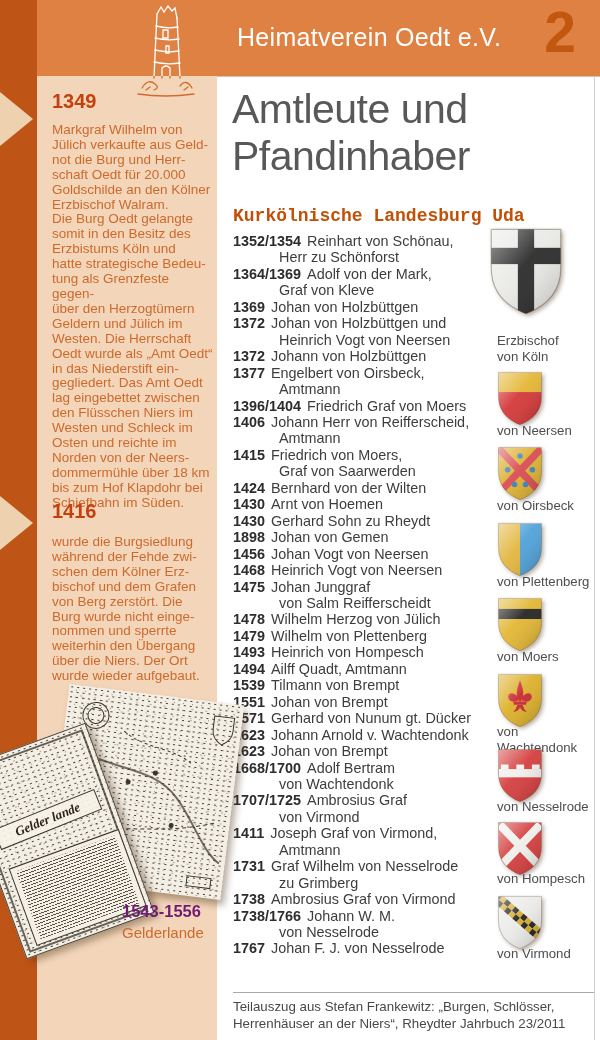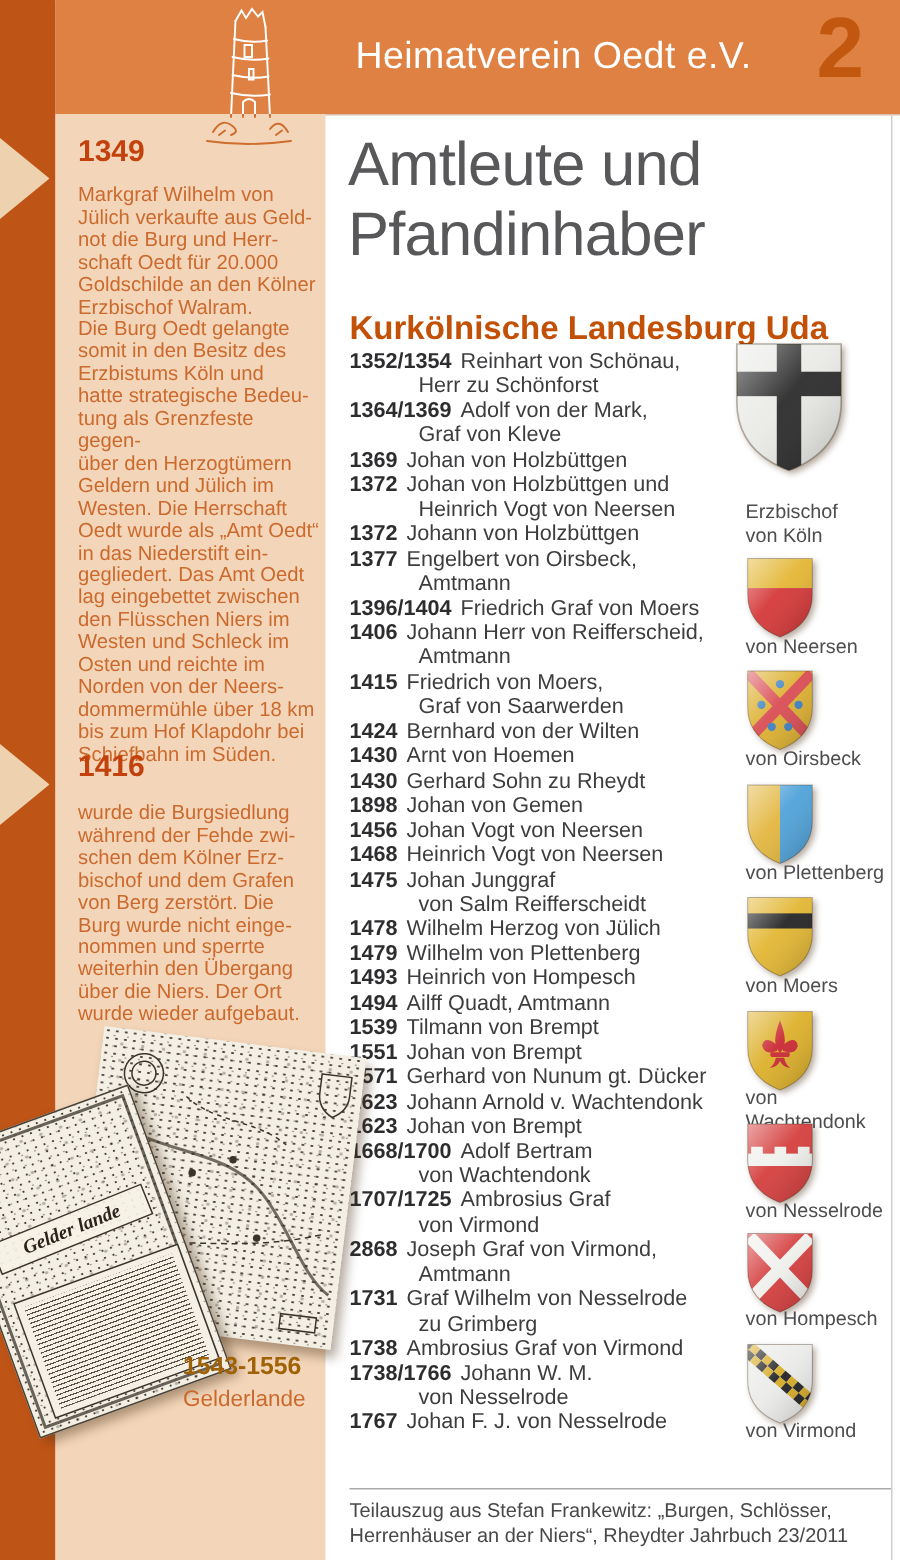--- a/index.html
+++ b/index.html
@@ -36,26 +36,26 @@
       radial-gradient(rgba(40,32,24,.3) 1px, transparent 1.4px);
     background-size:6px 5px,9px 7px,14px 11px;
     background-position:0 0,3px 2px,6px 5px;}
   .map-back{left:57px;top:694px;width:176px;height:196px;transform:rotate(7deg);z-index:2;}
   .map-front{left:-12px;top:740px;width:134px;height:200px;transform:rotate(-20deg);z-index:3;border:1px solid #4a4236;}
   .map-front .inner-border{position:absolute;left:4px;top:4px;right:4px;bottom:4px;border:2px solid rgba(58,52,42,.75);}
   .cartouche{position:absolute;left:9%;top:33%;width:80%;background:rgba(246,242,230,.92);border:1px solid #3a342a;text-align:center;
     font-family:"Liberation Serif",serif;font-style:italic;font-weight:bold;font-size:13px;color:#2a241c;padding:2px 0;transform:rotate(-2deg);}
   .tbox{position:absolute;left:10%;top:55%;width:78%;height:36%;border:1px solid #3a342a;padding:4px 5px;background:#f4f0e5;}
   .tbox .tl{height:100%;background:repeating-linear-gradient(to bottom,transparent 0 2.2px,#5a5245 2.2px 3px);}
-  .map-cap-years{position:absolute;left:122px;top:902px;font-size:16.5px;font-weight:bold;color:#a16207;z-index:4;}
+  .map-cap-years{position:absolute;left:122px;top:902px;font-size:16.5px;font-weight:bold;color:#701a75;z-index:4;}
   .map-cap-label{position:absolute;left:122px;top:924px;font-size:15px;color:#cc6a2e;z-index:4;}
 
   
   .title{position:absolute;left:232px;top:86px;font-size:41px;line-height:47px;color:#58585a;letter-spacing:-.5px;}
-  .subtitle{position:absolute;left:233px;top:206px;font-size:22px;font-weight:bold;color:#c25007;}
+  .subtitle{position:absolute;left:233px;top:206px;font-size:18px;font-weight:bold;color:#c25007;font-family:Liberation Mono, monospace;}
   .entries{position:absolute;left:233px;top:233px;width:275px;font-size:14.4px;line-height:16.45px;color:#3d3d3f;}
   .entry,.cont{white-space:nowrap;}
   .yr{font-weight:bold;color:#2d2d2f;margin-right:6px;}
   .cont{padding-left:46px;}
 
   .footer-rule{position:absolute;left:233px;top:992px;width:361px;border-top:1px solid #aaaaaa;}
   .footer{position:absolute;left:233px;top:999px;font-size:13.3px;line-height:16.6px;color:#48484a;}
 
   
   .shield-item{position:absolute;}
@@ -224,21 +224,21 @@
       <div class="entry"><span class="yr">1494</span>Ailff Quadt, Amtmann</div>
       <div class="entry"><span class="yr">1539</span>Tilmann von Brempt</div>
       <div class="entry"><span class="yr">1551</span>Johan von Brempt</div>
       <div class="entry"><span class="yr">1571</span>Gerhard von Nunum gt. Dücker</div>
       <div class="entry"><span class="yr">1623</span>Johann Arnold v. Wachtendonk</div>
       <div class="entry"><span class="yr">1623</span>Johan von Brempt</div>
       <div class="entry"><span class="yr">1668/1700</span>Adolf Bertram</div>
       <div class="cont">von Wachtendonk</div>
       <div class="entry"><span class="yr">1707/1725</span>Ambrosius Graf</div>
       <div class="cont">von Virmond</div>
-      <div class="entry"><span class="yr">2868</span>Joseph Graf von Virmond,</div>
+      <div class="entry"><span class="yr">1411</span>Joseph Graf von Virmond,</div>
       <div class="cont">Amtmann</div>
       <div class="entry"><span class="yr">1731</span>Graf Wilhelm von Nesselrode</div>
       <div class="cont">zu Grimberg</div>
       <div class="entry"><span class="yr">1738</span>Ambrosius Graf von Virmond</div>
       <div class="entry"><span class="yr">1738/1766</span>Johann W. M.</div>
       <div class="cont">von Nesselrode</div>
       <div class="entry"><span class="yr">1767</span>Johan F. J. von Nesselrode</div>
     </div>
 
   <div class="footer-rule"></div>

